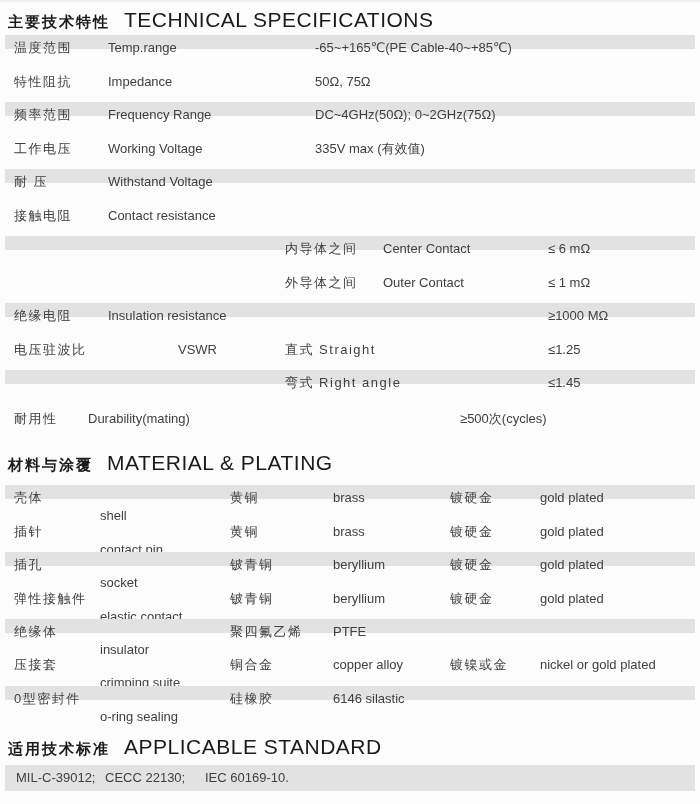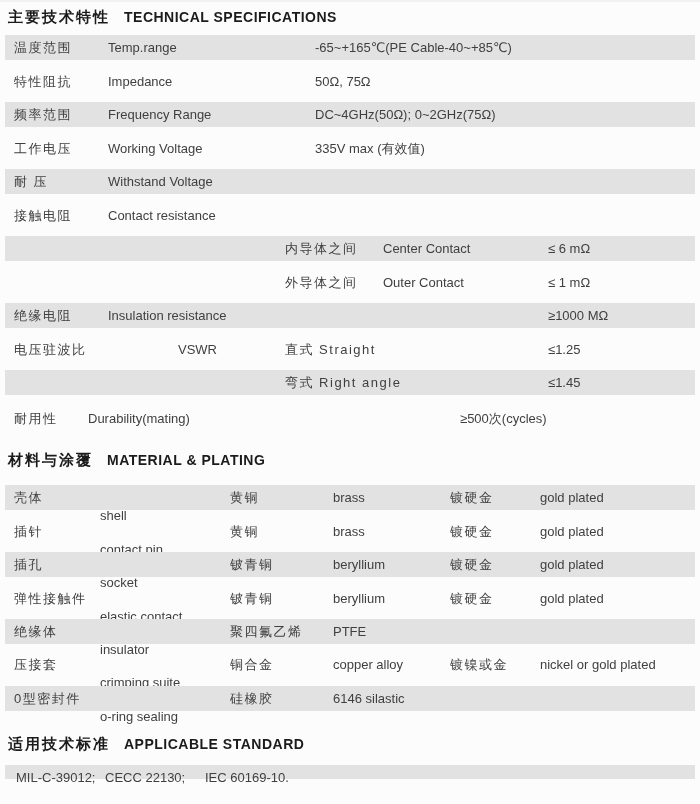--- a/index.html
+++ b/index.html
@@ -19,26 +19,26 @@
   .heading {
     position: absolute;
     left: 8px;
     display: flex;
     gap: 14px;
     align-items: baseline;
     color: #1b1b1b;
     white-space: nowrap;
   }
   .h-zh { font-size: 15px; font-weight: bold; letter-spacing: 2px; }
-  .h-en { font-size: 14px; font-weight: bold; letter-spacing: 0.5px; }
+  .h-en { font-size: 21px; font-weight: normal; letter-spacing: 0.5px; }
   .row {
     position: absolute;
     left: 5px;
     right: 5px;
-    height: 25px;
+    height: 14px;
   }
   .row.shaded { background: #e2e2e2; }
   .cell {
     position: absolute;
     top: 0;
     line-height: 25px;
     font-size: 13px;
     white-space: nowrap;
     color: #3f3f3f;
   }
@@ -206,19 +206,19 @@
     <span class="cell p-en">o-ring sealing</span>
     <span class="cell m-zh">硅橡胶</span>
     <span class="cell m-en">6146 silastic</span>
   </div>
 
   <div class="heading" style="top:733px">
     <span class="h-zh">适用技术标准</span>
     <span class="h-en">APPLICABLE STANDARD</span>
   </div>
 
-  <div class="row shaded" style="top:763px;height:14px">
+  <div class="row shaded" style="top:763px;height:26px">
     <span class="cell std-1">MIL-C-39012;</span>
     <span class="cell std-2">CECC 22130;</span>
     <span class="cell std-3">IEC 60169-10.</span>
   </div>
 
 </div>
 
 </body></html>

